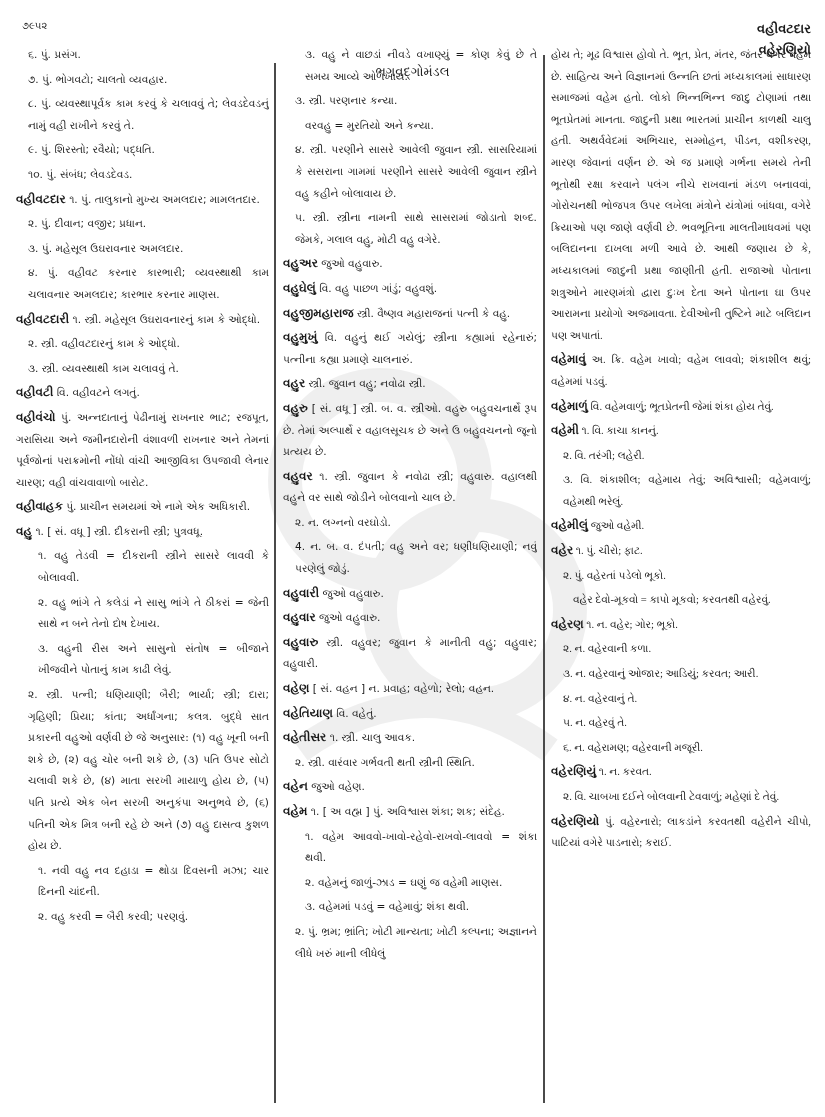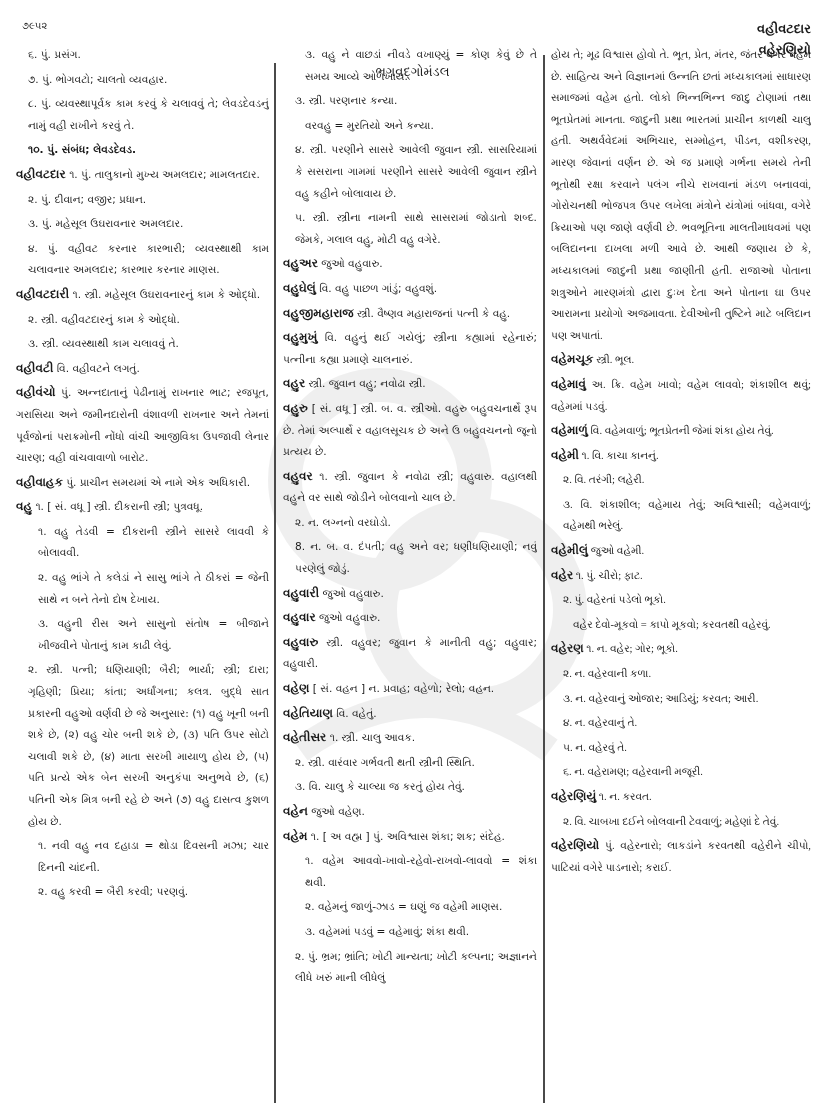--- a/index.html
+++ b/index.html
@@ -20,21 +20,21 @@
     position: absolute; top: 44px; font-size: 10.6px; line-height: 21.6px;
     text-align: justify; overflow: hidden; height: 1056px;
   }
   .col1 { left: 16px; width: 253px; }
   .col2 { left: 283px; width: 254px; }
   .col3 { left: 551px; width: 260px; font-family: Liberation Serif, serif; }
   .entry { margin: 0 0 3px 0; }
   .entry .sub { padding-left: 12px; }
   .entry .idiom { padding-left: 22px; }
   .hw { font-weight: bold; font-size: 12px; }
-  .b { font-weight: bold; }
+  .b { font-weight: normal; }
 </style>
 </head>
 <body>
 
 <svg class="watermark" viewBox="0 0 330 520">
   <circle cx="120" cy="200" r="95" fill="none" stroke="#000" stroke-width="34"></circle>
   <circle cx="215" cy="330" r="95" fill="none" stroke="#000" stroke-width="34"></circle>
   <path d="M40 470 Q165 380 290 470" fill="none" stroke="#000" stroke-width="26"></path>
 </svg>
 
@@ -50,20 +50,23 @@
 
 <div class="col col1">
     <div class="entry">
       <div class="sub">૬. પું. પ્રસંગ.</div>
     </div>
     <div class="entry">
       <div class="sub">૭. પું. ભોગવટો; ચાલતો વ્યવહાર.</div>
     </div>
     <div class="entry">
       <div class="sub">૮. પું. વ્યવસ્થાપૂર્વક કામ કરવું કે ચલાવવું તે; લેવડદેવડનું નામું વહી રાખીને કરવું તે.</div>
+    </div>
+    <div class="entry">
+      <div class="sub">૯. પું. શિરસ્તો; રવૈયો; પદ્ધતિ.</div>
     </div>
     <div class="entry">
       <div class="sub b">૧૦. પું. સંબંધ; લેવડદેવડ.</div>
     </div>
     <div class="entry"><span class="hw">વહીવટદાર</span><span> ૧. પું. તાલુકાનો મુખ્ય અમલદાર; મામલતદાર.</span></div>
     <div class="entry">
       <div class="sub">૨. પું. દીવાન; વજીર; પ્રધાન.</div>
     </div>
     <div class="entry">
       <div class="sub">૩. પું. મહેસૂલ ઉઘરાવનાર અમલદાર.</div>
@@ -121,54 +124,50 @@
     <div class="entry"><span class="hw">વહુઘેલું</span><span> વિ. વહુ પાછળ ગાંડું; વહુવશું.</span></div>
     <div class="entry"><span class="hw">વહુજીમહારાજ</span><span> સ્ત્રી. વૈષ્ણવ મહારાજનાં પત્ની કે વહુ.</span></div>
     <div class="entry"><span class="hw">વહુમુખું</span><span> વિ. વહુનું થઈ ગયેલું; સ્ત્રીના કહ્યામાં રહેનારું; પત્નીના કહ્યા પ્રમાણે ચાલનારું.</span></div>
     <div class="entry"><span class="hw">વહુર</span><span> સ્ત્રી. જુવાન વહુ; નવોઢા સ્ત્રી.</span></div>
     <div class="entry"><span class="hw">વહુરુ</span><span> [ સં. વધૂ ] સ્ત્રી. બ. વ. સ્ત્રીઓ. વહુરુ બહુવચનાર્થે રૂપ છે. તેમાં અલ્પાર્થે ર વહાલસૂચક છે અને ઉ બહુવચનનો જૂનો પ્રત્યય છે.</span></div>
     <div class="entry"><span class="hw">વહુવર</span><span> ૧. સ્ત્રી. જુવાન કે નવોઢા સ્ત્રી; વહુવારુ. વહાલથી વહુને વર સાથે જોડીને બોલવાનો ચાલ છે.</span></div>
     <div class="entry">
       <div class="sub">૨. ન. લગ્નનો વરઘોડો.</div>
     </div>
     <div class="entry">
-      <div class="sub">8. ન. બ. વ. દંપતી; વહુ અને વર; ધણીધણિયાણી; નવું પરણેલું જોડું.</div>
+      <div class="sub">4. ન. બ. વ. દંપતી; વહુ અને વર; ધણીધણિયાણી; નવું પરણેલું જોડું.</div>
     </div>
     <div class="entry"><span class="hw">વહુવારી</span><span> જુઓ વહુવારુ.</span></div>
     <div class="entry"><span class="hw">વહુવાર</span><span> જુઓ વહુવારુ.</span></div>
     <div class="entry"><span class="hw">વહુવારુ</span><span> સ્ત્રી. વહુવર; જુવાન કે માનીતી વહુ; વહુવાર; વહુવારી.</span></div>
     <div class="entry"><span class="hw">વહેણ</span><span> [ સં. વહન ] ન. પ્રવાહ; વહેળો; રેલો; વહન.</span></div>
     <div class="entry"><span class="hw">વહેતિયાણ</span><span> વિ. વહેતું.</span></div>
     <div class="entry"><span class="hw">વહેતીસર</span><span> ૧. સ્ત્રી. ચાલુ આવક.</span></div>
     <div class="entry">
       <div class="sub">૨. સ્ત્રી. વારંવાર ગર્ભવતી થતી સ્ત્રીની સ્થિતિ.</div>
     </div>
-    <div class="entry">
-      <div class="sub">૩. વિ. ચાલુ કે ચાલ્યા જ કરતું હોય તેવું.</div>
-    </div>
     <div class="entry"><span class="hw">વહેન</span><span> જુઓ વહેણ.</span></div>
     <div class="entry"><span class="hw">વહેમ</span><span> ૧. [ અ વહ્મ ] પું. અવિશ્વાસ શંકા; શક; સંદેહ.</span></div>
     <div class="entry">
       <div class="idiom">૧. વહેમ આવવો-ખાવો-રહેવો-રાખવો-લાવવો = શંકા થવી.</div>
     </div>
     <div class="entry">
       <div class="idiom">૨. વહેમનું જાળું-ઝાડ = ઘણું જ વહેમી માણસ.</div>
     </div>
     <div class="entry">
       <div class="idiom">૩. વહેમમાં પડવું = વહેમાવું; શંકા થવી.</div>
     </div>
     <div class="entry">
       <div class="sub">૨. પું. ભ્રમ; ભ્રાંતિ; ખોટી માન્યતા; ખોટી કલ્પના; અજ્ઞાનને લીધે ખરું માની લીધેલું</div>
     </div>
   </div>
 <div class="col col3">
     <div class="entry">
       <div>હોય તે; મૂઢ વિશ્વાસ હોવો તે. ભૂત, પ્રેત, મંતર, જંતર વગેરે વહેમ છે. સાહિત્ય અને વિજ્ઞાનમાં ઉન્નતિ છતાં મધ્યકાલમાં સાધારણ સમાજમાં વહેમ હતો. લોકો ભિન્નભિન્ન જાદુ ટોણામાં તથા ભૂતપ્રેતમાં માનતા. જાદુની પ્રથા ભારતમાં પ્રાચીન કાળથી ચાલુ હતી. અથર્વવેદમાં અભિચાર, સમ્મોહન, પીડન, વશીકરણ, મારણ જેવાનાં વર્ણન છે. એ જ પ્રમાણે ગર્ભના સમયે તેની ભૂતોથી રક્ષા કરવાને પલંગ નીચે રાખવાનાં મંડળ બનાવવાં, ગોરોચનથી ભોજપત્ર ઉપર લખેલા મંત્રોને યંત્રોમાં બાંધવા, વગેરે ક્રિયાઓ પણ જાણે વર્ણવી છે. ભવભૂતિના માલતીમાધવમાં પણ બલિદાનના દાખલા મળી આવે છે. આથી જણાય છે કે, મધ્યકાલમાં જાદુની પ્રથા જાણીતી હતી. રાજાઓ પોતાના શત્રુઓને મારણમંત્રો દ્વારા દુઃખ દેતા અને પોતાના ઘા ઉપર આરામના પ્રયોગો અજમાવતા. દેવીઓની તુષ્ટિને માટે બલિદાન પણ અપાતાં.</div>
     </div>
-    <div class="entry"><span class="hw">વહેમચૂક</span><span> સ્ત્રી. ભૂલ.</span></div>
     <div class="entry"><span class="hw">વહેમાવું</span><span> અ. ક્રિ. વહેમ ખાવો; વહેમ લાવવો; શંકાશીલ થવું; વહેમમાં પડવું.</span></div>
     <div class="entry"><span class="hw">વહેમાળું</span><span> વિ. વહેમવાળું; ભૂતપ્રેતની જેમાં શંકા હોય તેવું.</span></div>
     <div class="entry"><span class="hw">વહેમી</span><span> ૧. વિ. કાચા કાનનું.</span></div>
     <div class="entry">
       <div class="sub">૨. વિ. તરંગી; લહેરી.</div>
     </div>
     <div class="entry">
       <div class="sub">૩. વિ. શંકાશીલ; વહેમાય તેવું; અવિશ્વાસી; વહેમવાળું; વહેમથી ભરેલું.</div>
     </div>
     <div class="entry"><span class="hw">વહેમીલું</span><span> જુઓ વહેમી.</span></div>

